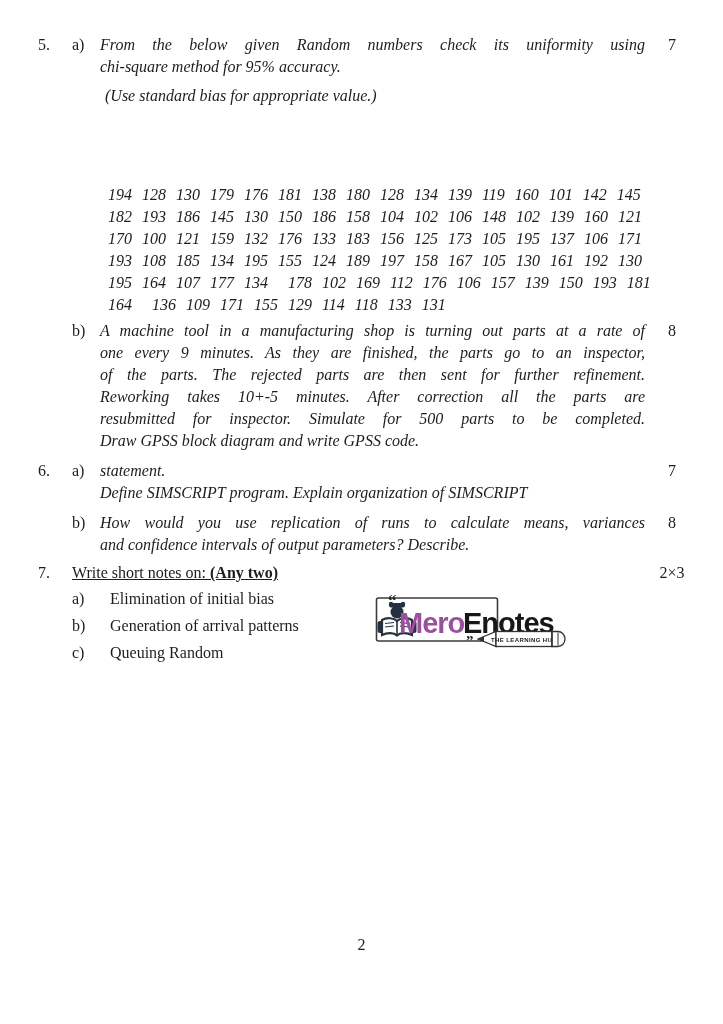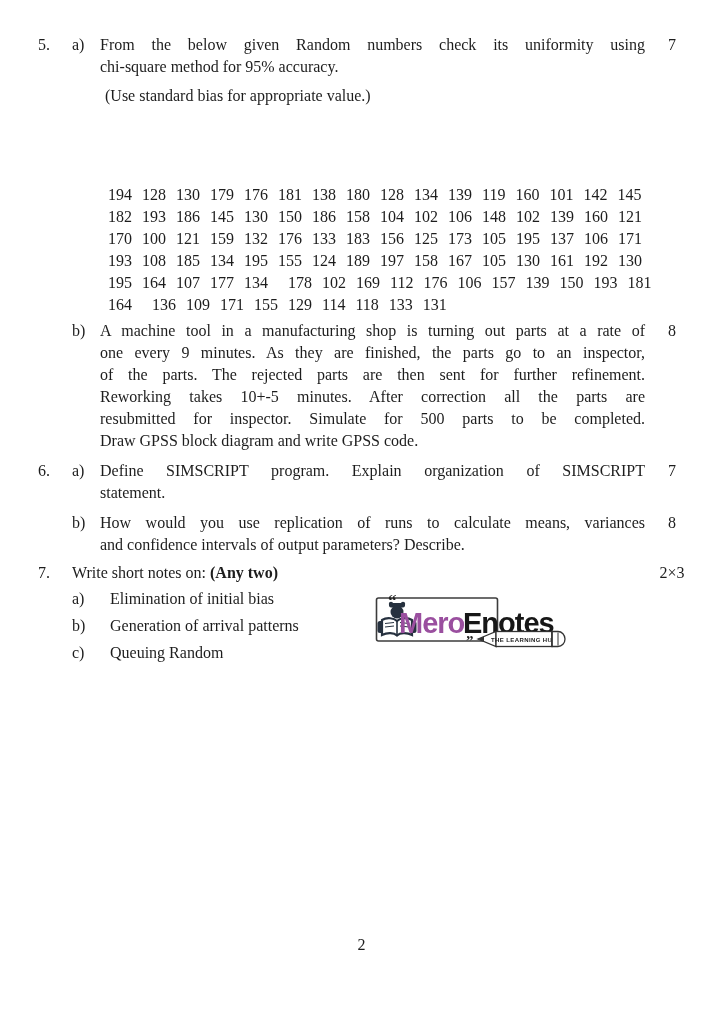--- a/index.html
+++ b/index.html
@@ -10,22 +10,22 @@
     box-sizing:border-box;
     padding:34px 24px 0 38px;
     font-family:"Liberation Serif",serif;
     font-size:16px;line-height:22px;
     color:#1d1d1d;
     overflow:hidden;
   }
   .row{display:flex;align-items:flex-start;}
   .col-num{flex:none;width:34px;}
   .col-letter{flex:none;width:28px;}
-  .col-body{flex:none;width:545px;}
-  .col-span{flex:none;width:573px;}
+  .col-body{flex:none;width:545px;font-style:italic;}
+  .col-span{flex:none;width:573px;text-decoration:underline;}
   .col-marks{flex:none;width:54px;text-align:center;}
   .jlines .line{text-align:justify;text-align-last:justify;}
   .jlines .line:last-child{text-align-last:left;}
   .note{margin:7px 0 0 5px;}
   .numbers{margin:11px 6px 0 8px;word-spacing:6px;white-space:pre;}
   .numrow{height:22px;}
   .part-gap{margin-top:4px;}
   .q6{margin-top:8px;}
   .q6b{margin-top:8px;}
   .q7{margin-top:6px;}
@@ -74,22 +74,22 @@
       <div class="col-marks">8</div>
     </div>
   </section>
 
   <section class="q6">
     <div class="row">
       <div class="col-num">6.</div>
       <div class="col-letter">a)</div>
       <div class="col-body jlines">
 
-      <div class="line">Define SIMSCRIPT program. Explain organization of SIMSCRIPT</div>
-          <div class="line">statement.</div>
+      <div class="line">statement.</div>
+          <div class="line">Define SIMSCRIPT program. Explain organization of SIMSCRIPT</div>
         </div>
       <div class="col-marks">7</div>
     </div>
 
     <div class="row q6b">
       <div class="col-num"></div>
       <div class="col-letter">b)</div>
       <div class="col-body jlines">
 
       <div class="line">How would you use replication of runs to calculate means, variances</div>

